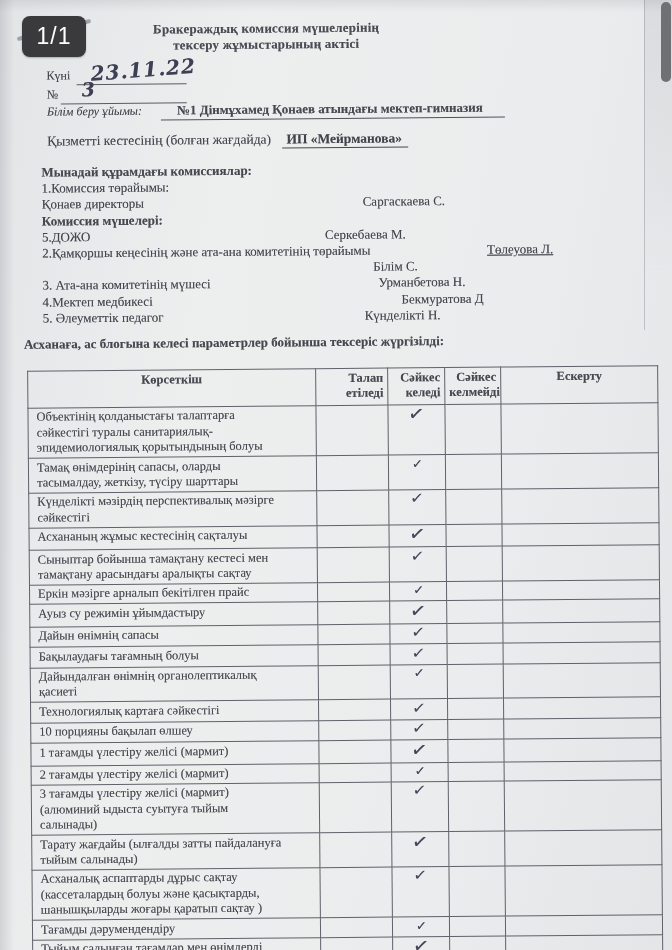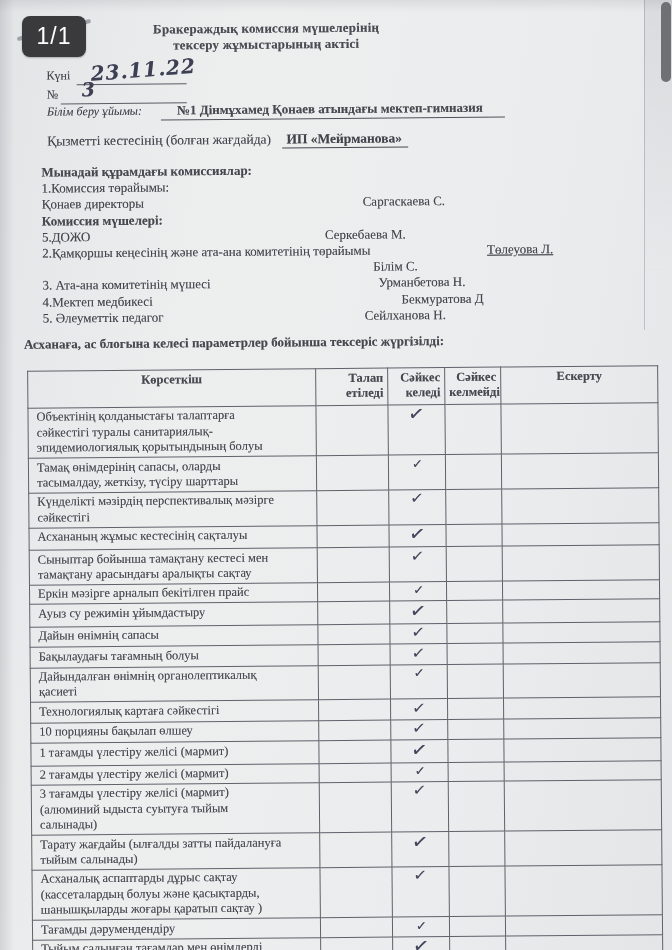--- a/index.html
+++ b/index.html
@@ -145,21 +145,21 @@
         <span>Қонаев директоры</span>
         <span class="name off-chair">Саргаскаева С.</span>
       </div>
       <div class="line bold">Комиссия мүшелері:</div>
       <div id="members">
           <div class="line"><span>5.ДОЖО</span><span class="name off-m0">Серкебаева М.</span></div>
           <div class="line"><span>2.Қамқоршы кеңесінің және ата-ана комитетінің төрайымы</span><span class="name off-m1">Төлеуова Л.</span></div>
           <div class="line"><span></span><span class="name off-m2">Білім С.</span></div>
           <div class="line"><span>3. Ата-ана комитетінің мүшесі</span><span class="name off-m3">Урманбетова Н.</span></div>
           <div class="line"><span>4.Мектеп медбикесі</span><span class="name off-m4">Бекмуратова Д</span></div>
-          <div class="line"><span>5. Әлеуметтік педагог</span><span class="name off-m5">Сейлханова Н.</span></div>
+          <div class="line"><span>5. Әлеуметтік педагог</span><span class="name off-m5">Күнделікті Н.</span></div>
         </div>
     </div>
 
     <div class="abs section-title">Асханаға, ас блогына келесі параметрлер бойынша тексеріс жүргізілді:</div>
 
     <table class="checklist">
       <colgroup>
         <col style="width:288px">
           <col style="width:72px">
           <col style="width:57px">

